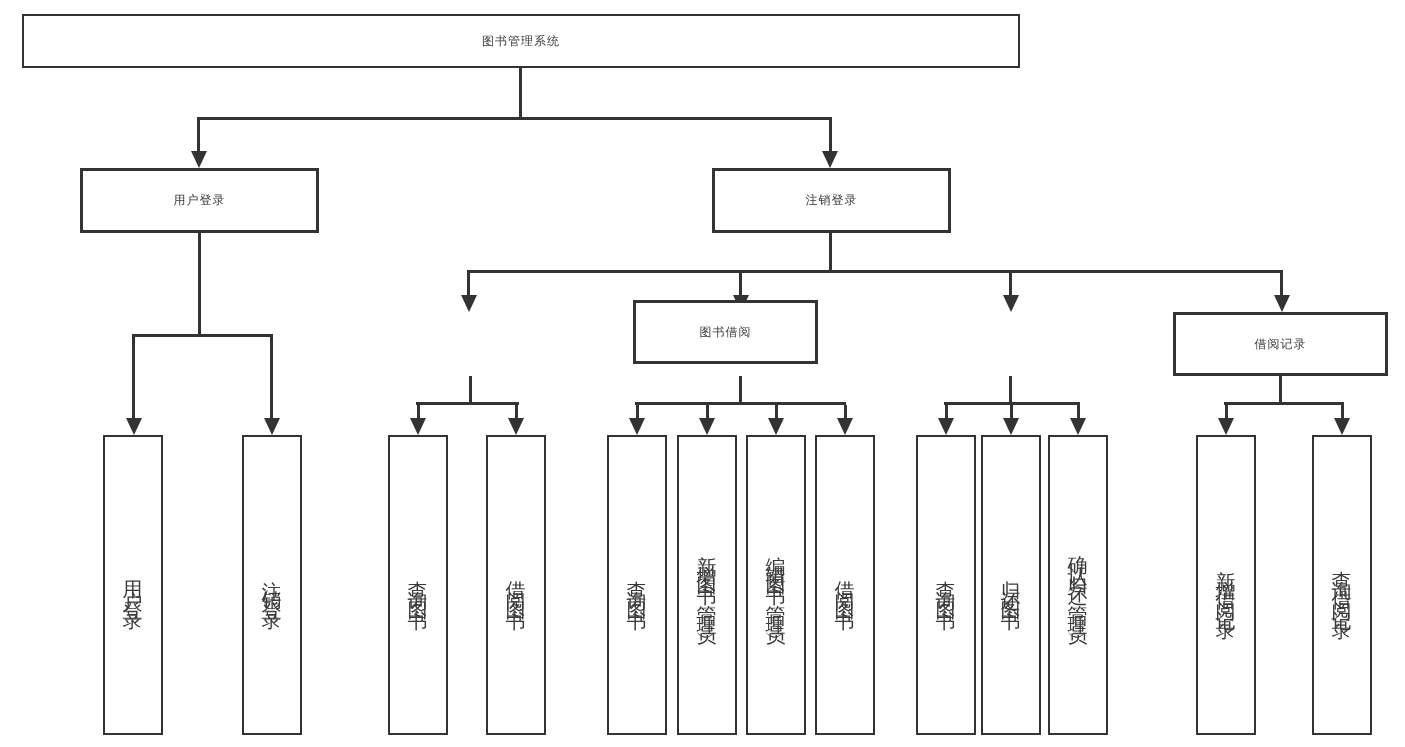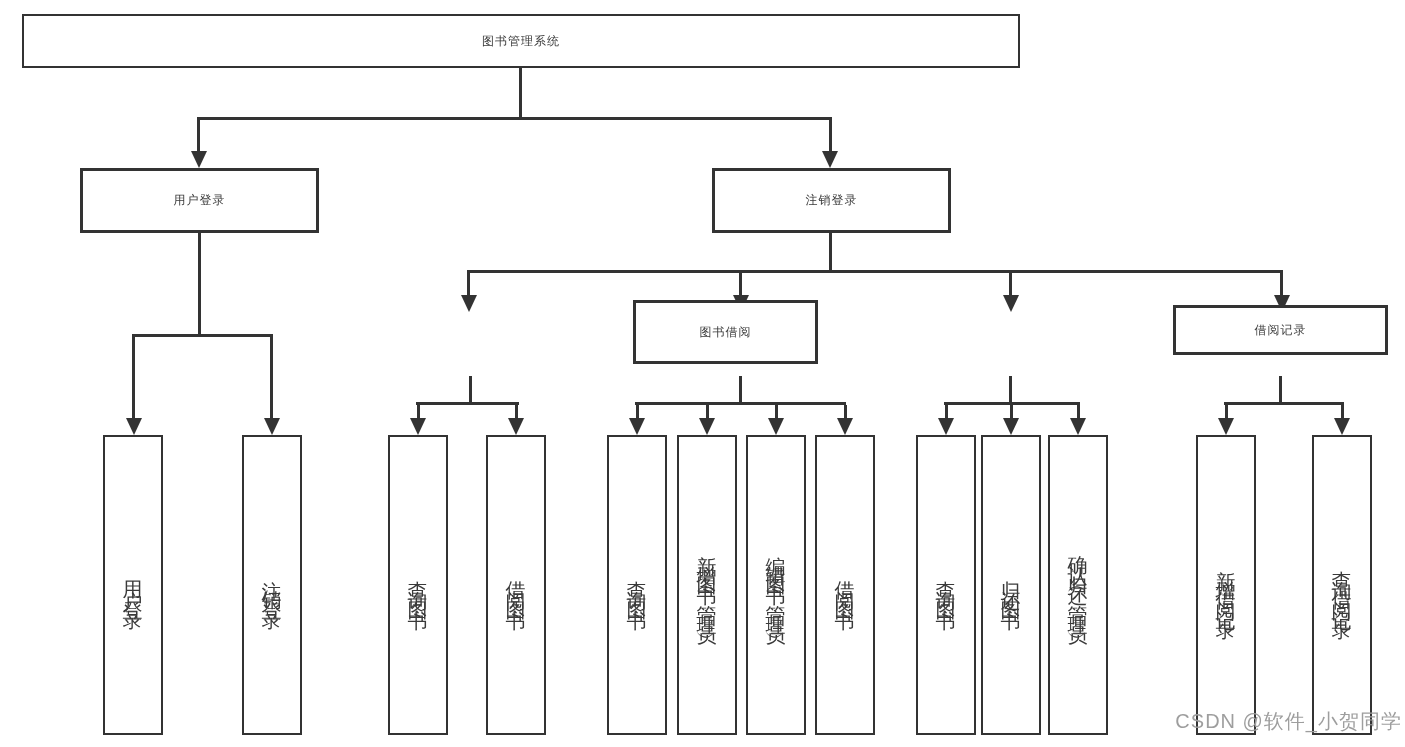--- a/index.html
+++ b/index.html
@@ -78,21 +78,21 @@
   <div class="vline" style="left:739px;top:273px;height:23px;"></div>
   <div class="arrow" style="left:733px;top:295px;"></div>
   <div class="vline" style="left:1009px;top:273px;height:23px;"></div>
   <div class="arrow" style="left:1003px;top:295px;"></div>
   <div class="vline" style="left:1280px;top:273px;height:23px;"></div>
   <div class="arrow" style="left:1274px;top:295px;"></div>
 
   <div class="box" style="left:633px;top:300px;width:185px;height:64px;">
     <span>图书借阅</span>
   </div>
-  <div class="box" style="left:1173px;top:305px;width:215px;height:50px;">
+  <div class="box" style="left:1173px;top:312px;width:215px;height:64px;">
     <span>借阅记录</span>
   </div>
 
   <div class="vline" style="left:469px;top:376px;height:29px;"></div>
   <div class="hline" style="left:416px;top:402px;width:103px;"></div>
   <div class="vline" style="left:417px;top:405px;height:15px;"></div>
   <div class="arrow" style="left:410px;top:418px;"></div>
   <div class="vline" style="left:515px;top:405px;height:15px;"></div>
   <div class="arrow" style="left:508px;top:418px;"></div>
 
@@ -160,15 +160,14 @@
     <span>确认归还（管理员）</span>
   </div>
 
   <div class="vbox" style="left:1196px;top:435px;width:60px;height:300px;">
     <span>新增借阅记录</span>
   </div>
   <div class="vbox" style="left:1312px;top:435px;width:60px;height:300px;">
     <span>查询借阅记录</span>
   </div>
 
-  <div class="watermark">CSDN @软件_小贺同学</div>
 
 </div>
 
 </body></html>

